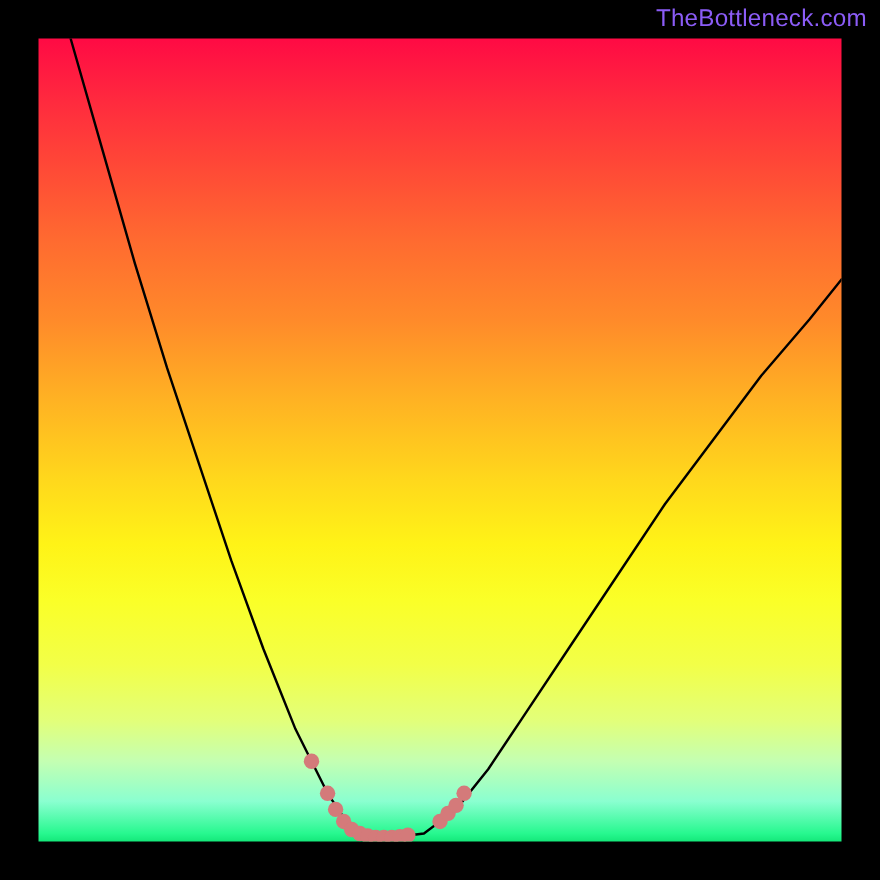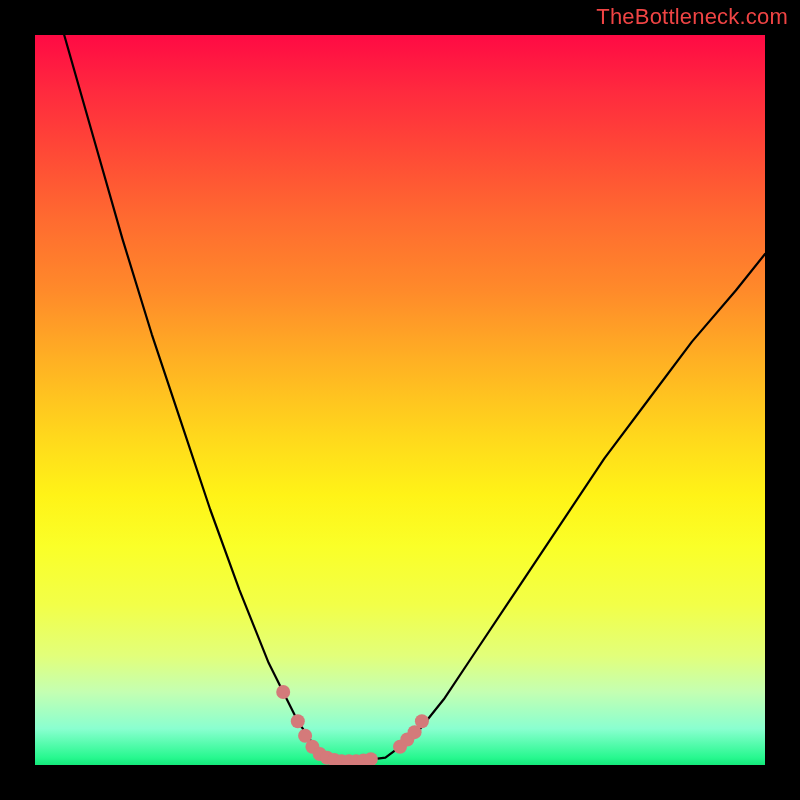--- a/index.html
+++ b/index.html
@@ -14,21 +14,21 @@
     position: relative;
     width: 800px;
     height: 800px;
   }
   .watermark {
     position: absolute;
     top: 4px;
     right: 12px;
     font-family: Arial, Helvetica, sans-serif;
     font-size: 22px;
-    color: #ef4444;
+    color: #8b5cf6;
     letter-spacing: 0.2px;
     z-index: 10;
   }
   .plot-area {
     position: absolute;
     left: 35px;
     top: 35px;
     width: 730px;
     height: 730px;
     

